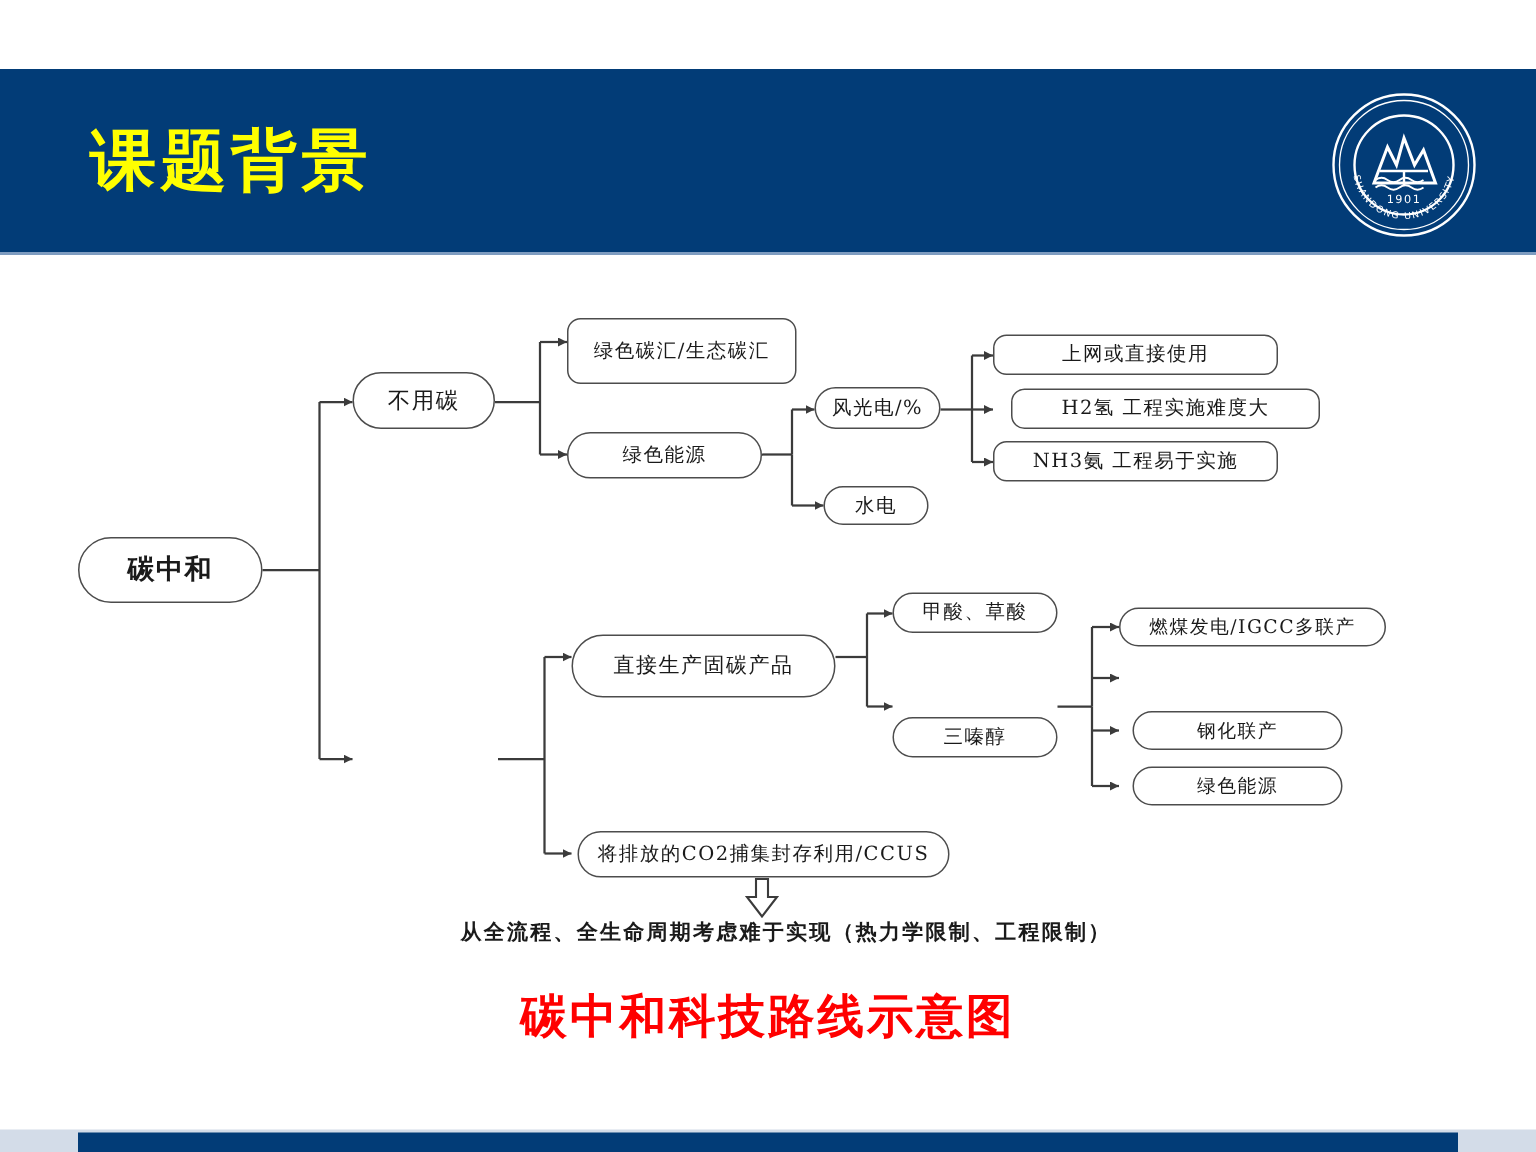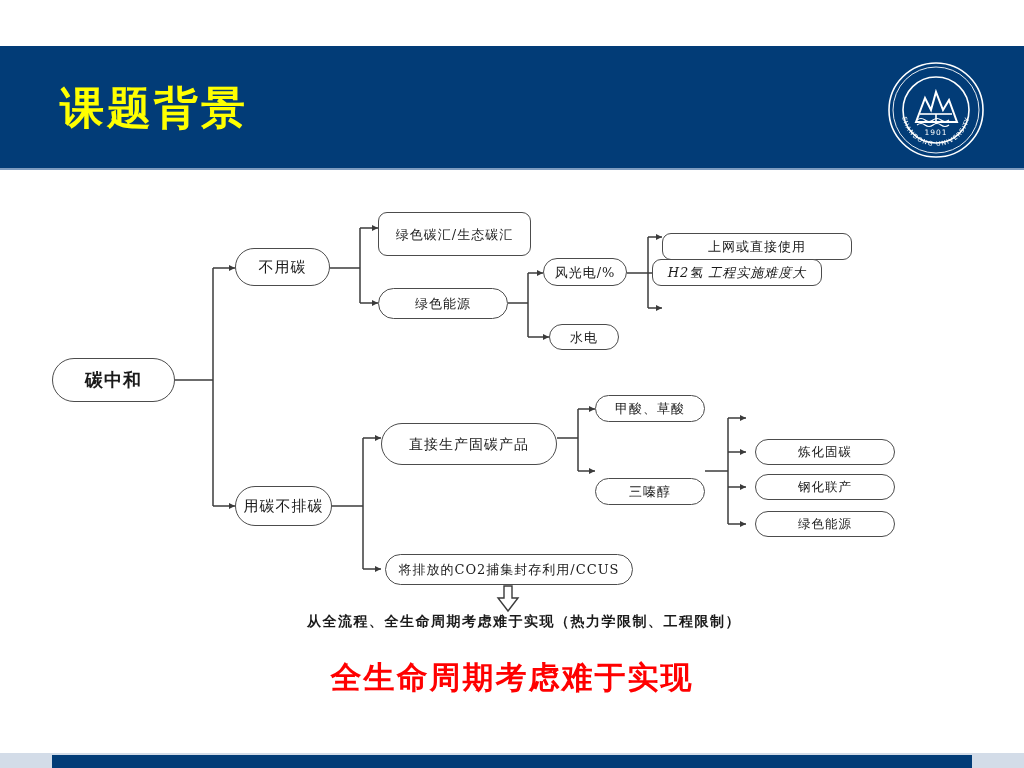--- a/index.html
+++ b/index.html
@@ -233,43 +233,43 @@
     <div class="node pill" style="left:235px; top:80px;  width:95px;  height:38px; font-size:15px;">不用碳</div>
 
     <div class="node soft" style="left:378px; top:44px;  width:153px; height:44px; font-size:13px;">绿色碳汇/生态碳汇</div>
 
     <div class="node pill" style="left:378px; top:120px; width:130px; height:31px; font-size:13px;">绿色能源</div>
 
     <div class="node pill" style="left:543px; top:90px;  width:84px;  height:28px; font-size:13px;">风光电/%</div>
 
     <div class="node pill" style="left:549px; top:156px; width:70px;  height:26px; font-size:13px;">水电</div>
 
-    <div class="node soft" style="left:662px; top:55px;  width:190px; height:27px; font-size:13px;margin-top:10px;">上网或直接使用</div>
-
-    <div class="node soft" style="left:652px; top:91px;  width:170px; height:27px; font-size:13px;font-style:italic;">H2氢      工程实施难度大</div>
-
-
-    <div class="node pill" style="left:235px; top:318px; width:97px;  height:40px; font-size:15px;">用碳不排碳</div>
+    <div class="node soft" style="left:662px; top:55px;  width:190px; height:27px; font-size:13px;">上网或直接使用</div>
+
+    <div class="node soft" style="left:674px; top:91px;  width:206px; height:27px; font-size:13px;">H2氢      工程实施难度大</div>
+
+    <div class="node soft" style="left:662px; top:126px; width:190px; height:27px; font-size:13px;">NH3氨      工程易于实施</div>
+
 
     <div class="node pill" style="left:381px; top:255px; width:176px; height:42px; font-size:14px;">直接生产固碳产品</div>
 
     <div class="node pill" style="left:595px; top:227px; width:110px; height:27px; font-size:13px;">甲酸、草酸</div>
 
     <div class="node pill" style="left:595px; top:290px; width:110px; height:27px; font-size:13px;margin-top:20px;">三嗪醇</div>
 
-
-    <div class="node pill" style="left:755px; top:271px; width:140px; height:26px; font-size:12.5px;">炼化固碳</div>
+    <div class="node pill" style="left:746px; top:237px; width:178px; height:26px; font-size:12.5px;">燃煤发电/IGCC多联产</div>
+
 
     <div class="node pill" style="left:755px; top:306px; width:140px; height:26px; font-size:12.5px;">钢化联产</div>
 
     <div class="node pill" style="left:755px; top:343px; width:140px; height:26px; font-size:12.5px;">绿色能源</div>
 
     <div class="node pill" style="left:385px; top:386px; width:248px; height:31px; font-size:13px;">将排放的CO2捕集封存利用/CCUS</div>
 
   </div>
 
   <div id="limit-note">从全流程、全生命周期考虑难于实现（热力学限制、工程限制）</div>
-  <div id="figure-caption">全生命周期考虑难于实现</div>
+  <div id="figure-caption">碳中和科技路线示意图</div>
 
   <div id="footer-band"></div>
   <div id="footer-bar"></div>
 
 </div>
 
 </body></html>

